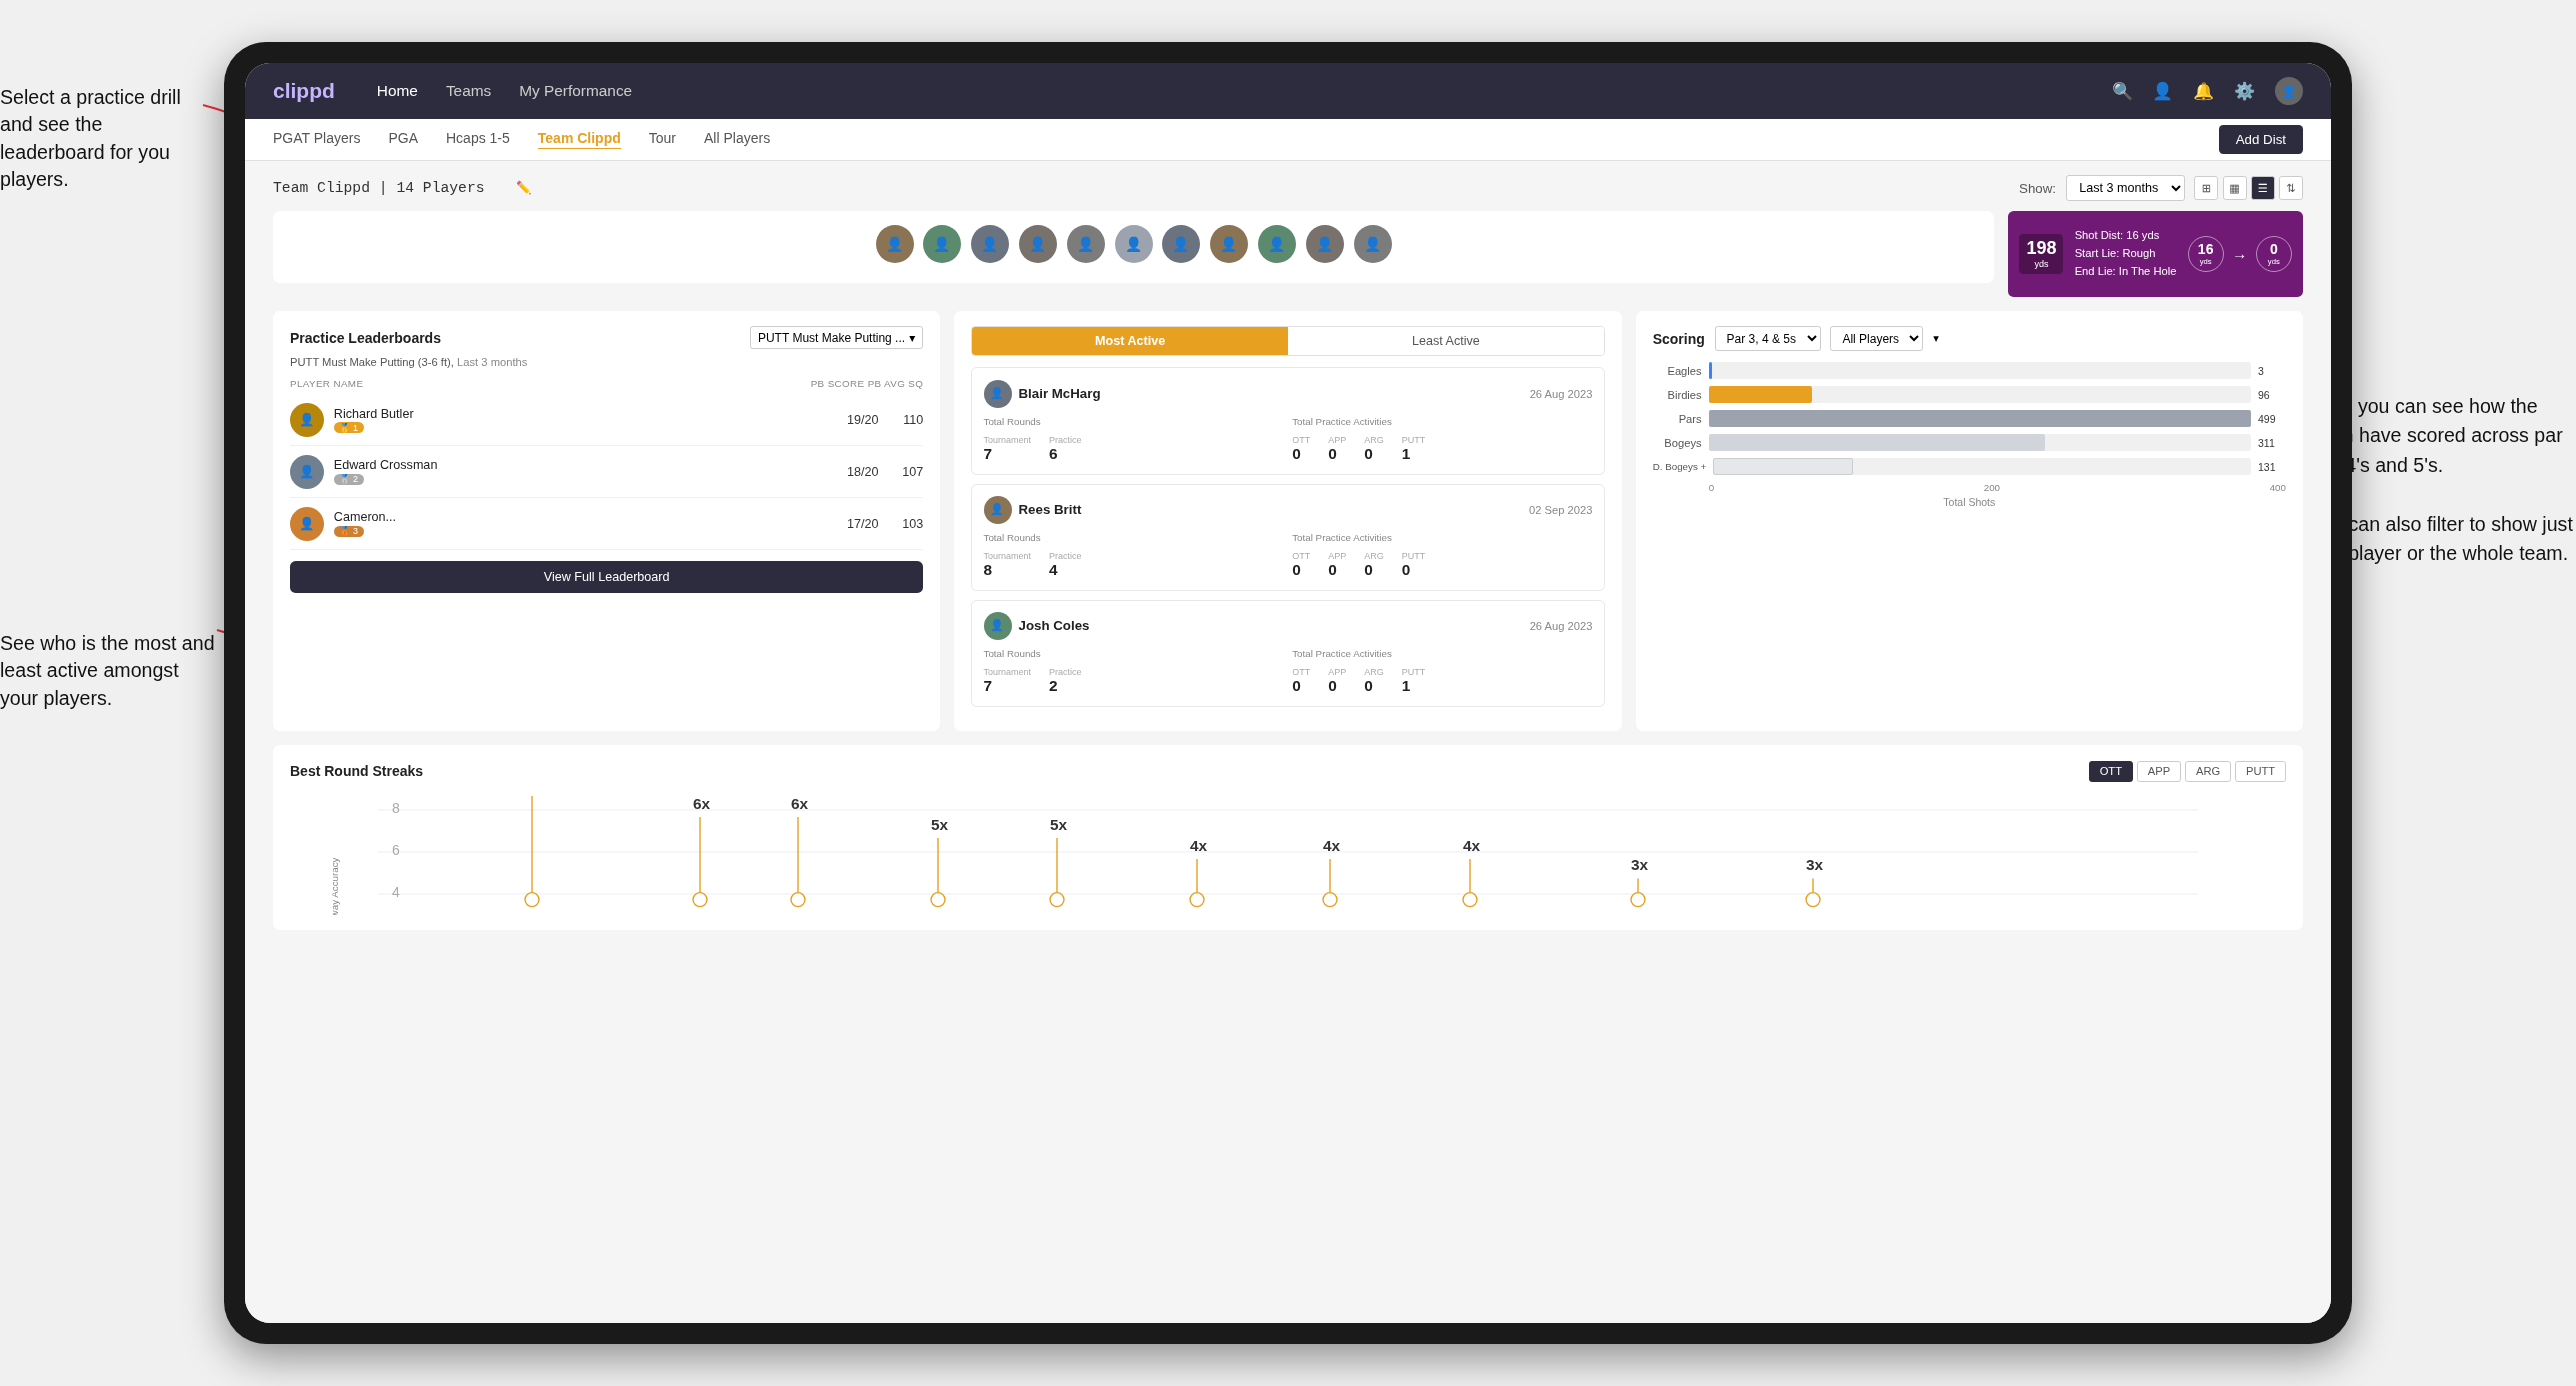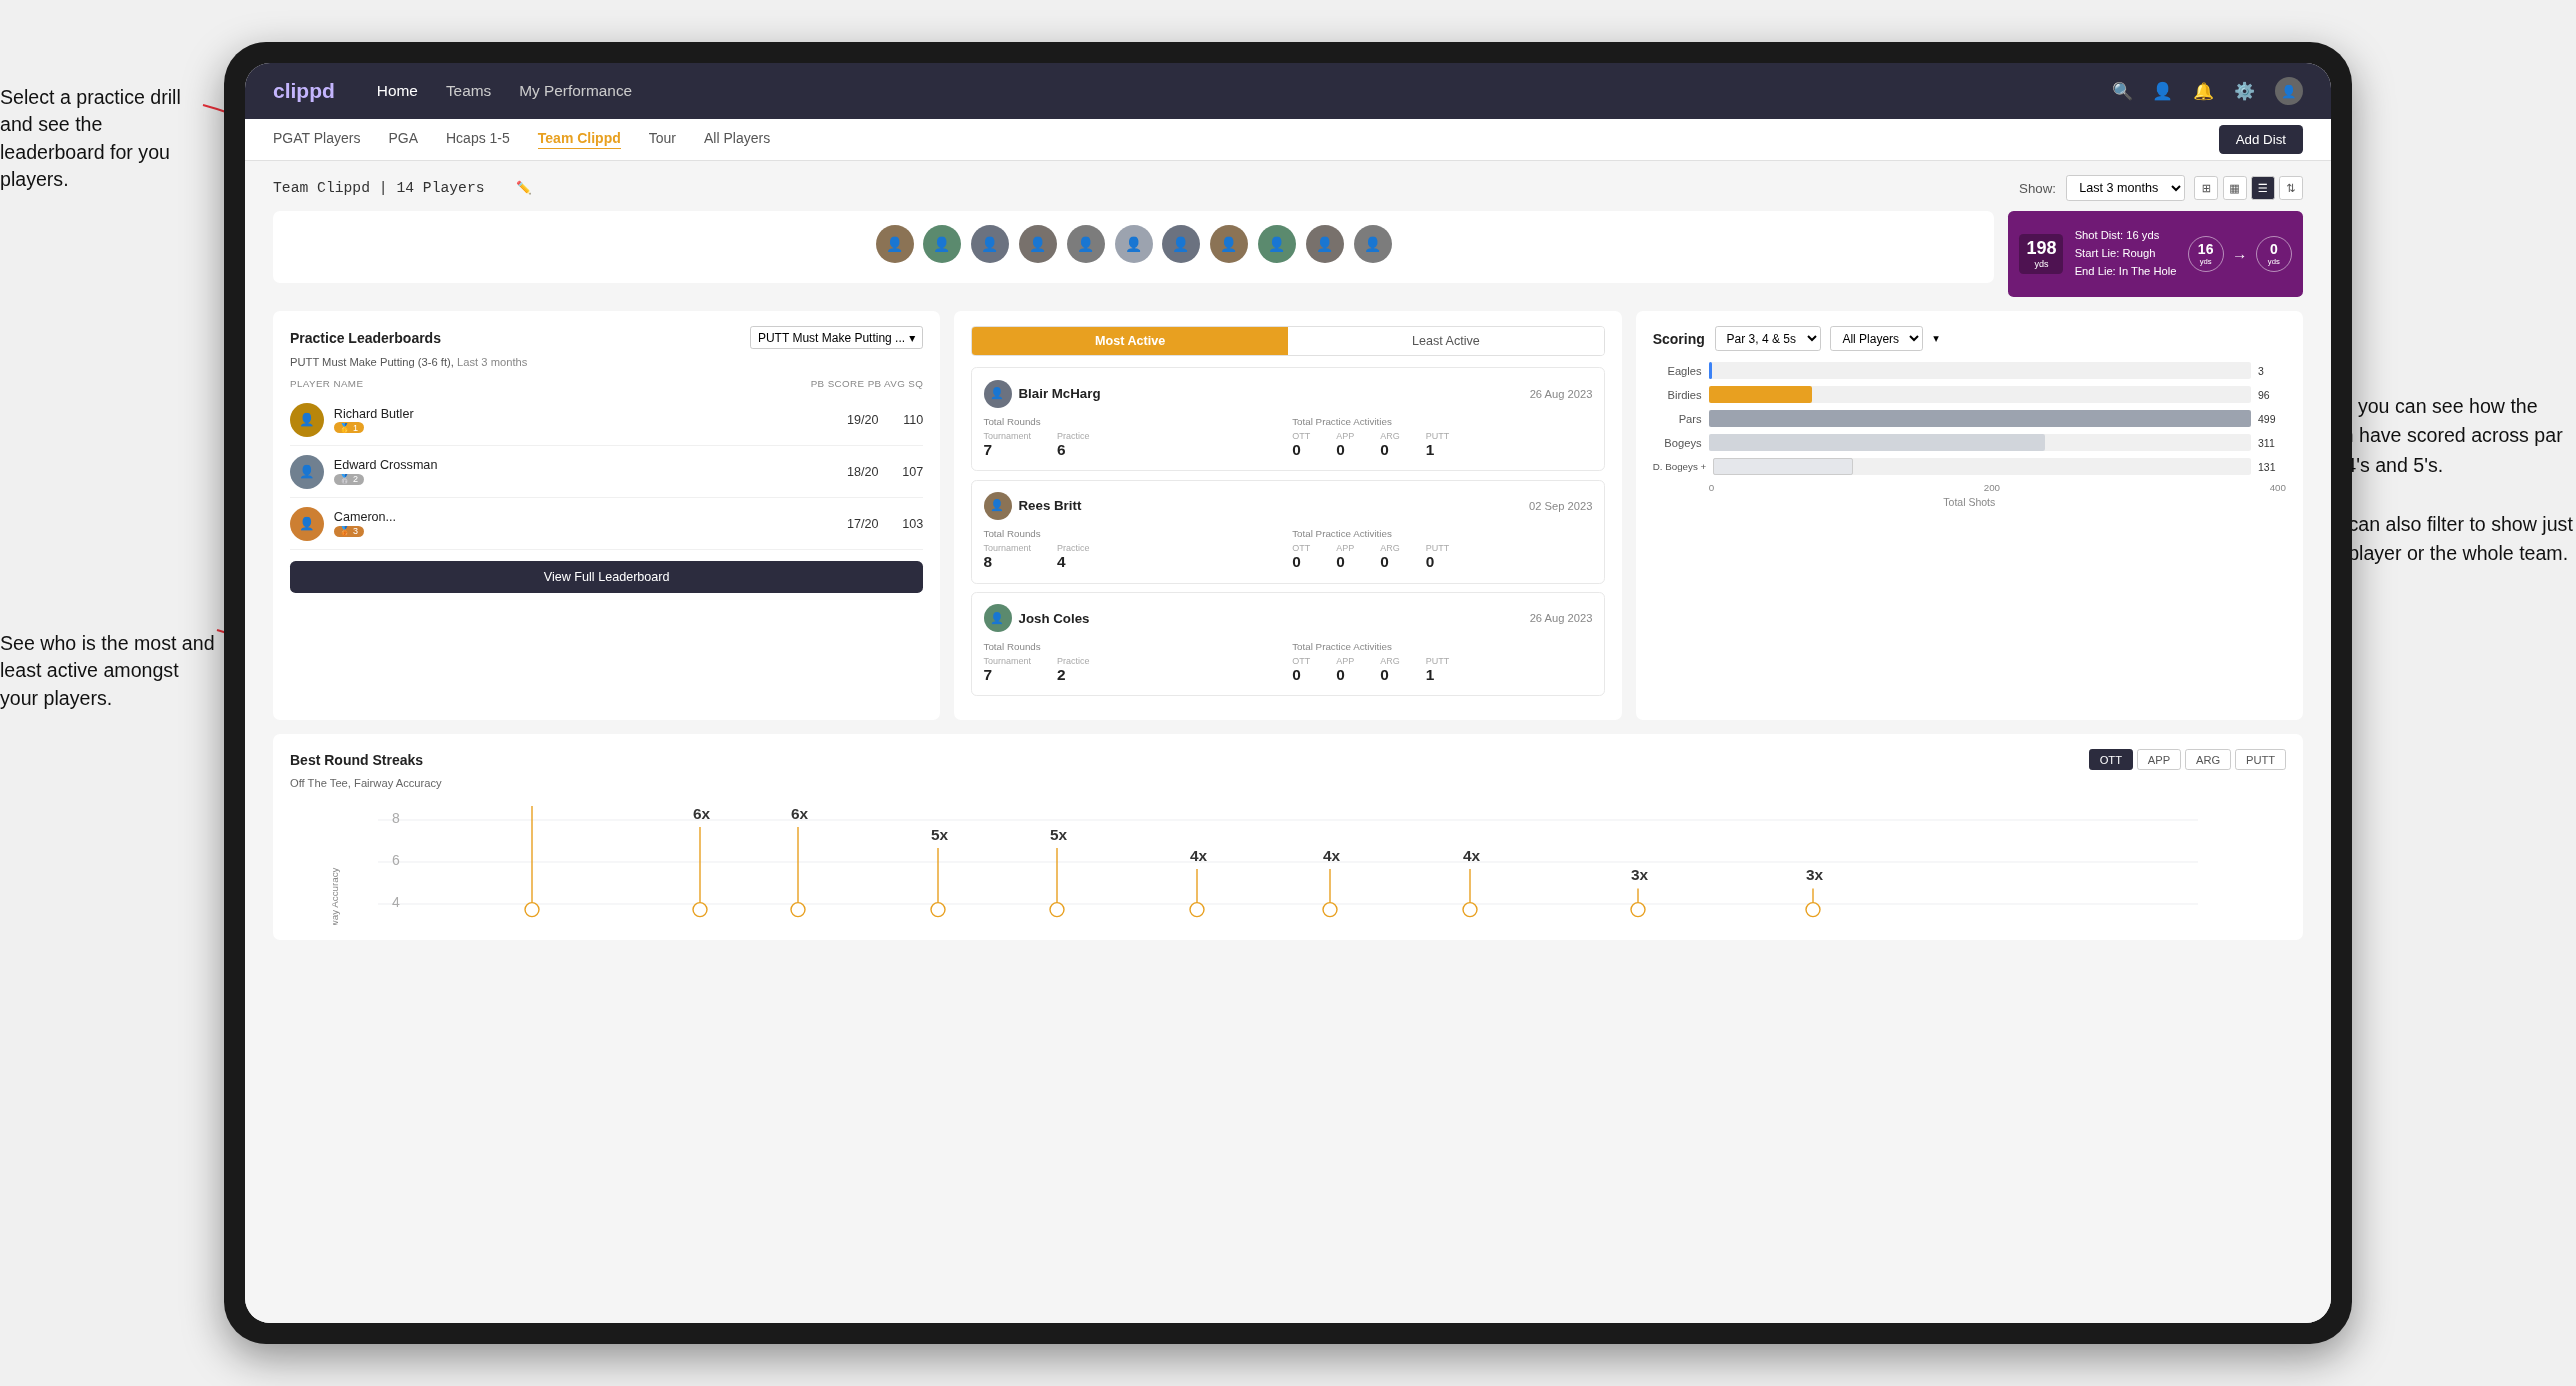--- a/index.html
+++ b/index.html
@@ -426,21 +426,22 @@
     .apc-date { font-size: 11.2px; color: #888; }
     .apc-stats {
       display: grid;
       grid-template-columns: 1fr 1fr;
       gap: 8.4px;
     }
     .apc-stat-group { }
     .apc-stat-label { font-size: 9.8px; color: #888; margin-bottom: 4.2px; }
     .apc-stat-row {
       display: flex;
-      gap: 26px;
+      gap: 18px;
+      margin-top: 8px;
     }
     .apc-stat-col { }
     .apc-stat-sub { font-size: 9px; color: #aaa; }
     .apc-stat-val { font-size: 15.4px; font-weight: 600; color: #222; }
 
     
     .scoring-header {
       display: flex;
       align-items: center;
       gap: 9.8px;
@@ -915,21 +916,20 @@
       <div class="streaks-card">
         <div class="streaks-header">
           <span class="streaks-title">Best Round Streaks</span>
           <div class="streaks-pills">
             <button class="streaks-pill active">OTT</button>
             <button class="streaks-pill">APP</button>
             <button class="streaks-pill">ARG</button>
             <button class="streaks-pill">PUTT</button>
           </div>
         </div>
-        <div class="streaks-subtitle">Off The Tee, Fairway Accuracy</div>
         <div class="streaks-chart">
           <svg width="100%" height="126" viewBox="0 0 2600 180" preserveAspectRatio="xMidYMid meet">
 
             <line x1="0" y1="30" x2="2600" y2="30" stroke="#e5e7eb" stroke-width="1"></line>
             <line x1="0" y1="90" x2="2600" y2="90" stroke="#e5e7eb" stroke-width="1"></line>
             <line x1="0" y1="150" x2="2600" y2="150" stroke="#e5e7eb" stroke-width="1"></line>
 
             <text x="20" y="34" font-size="20" fill="#aaa">8</text>
             <text x="20" y="94" font-size="20" fill="#aaa">6</text>
             <text x="20" y="154" font-size="20" fill="#aaa">4</text>

